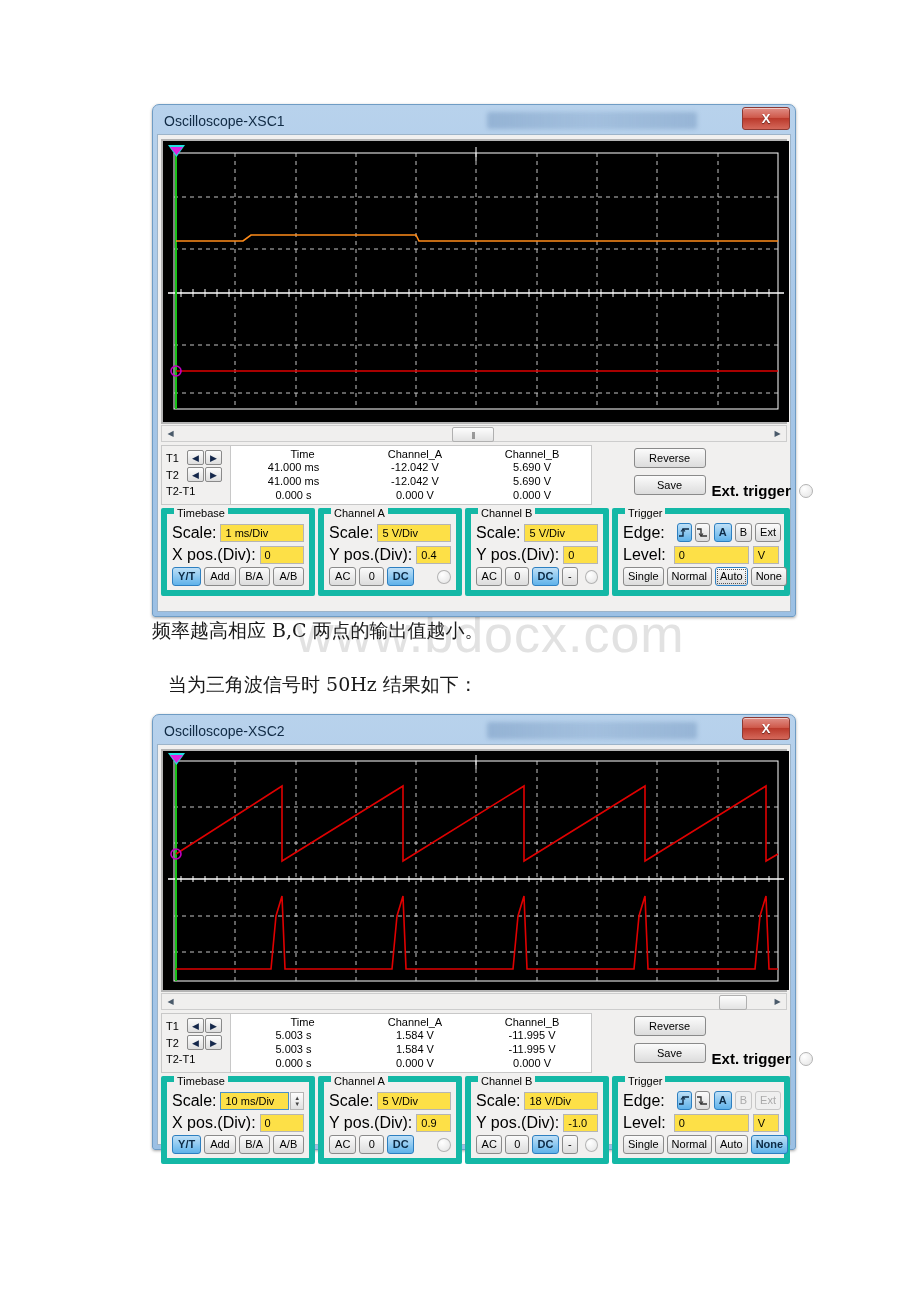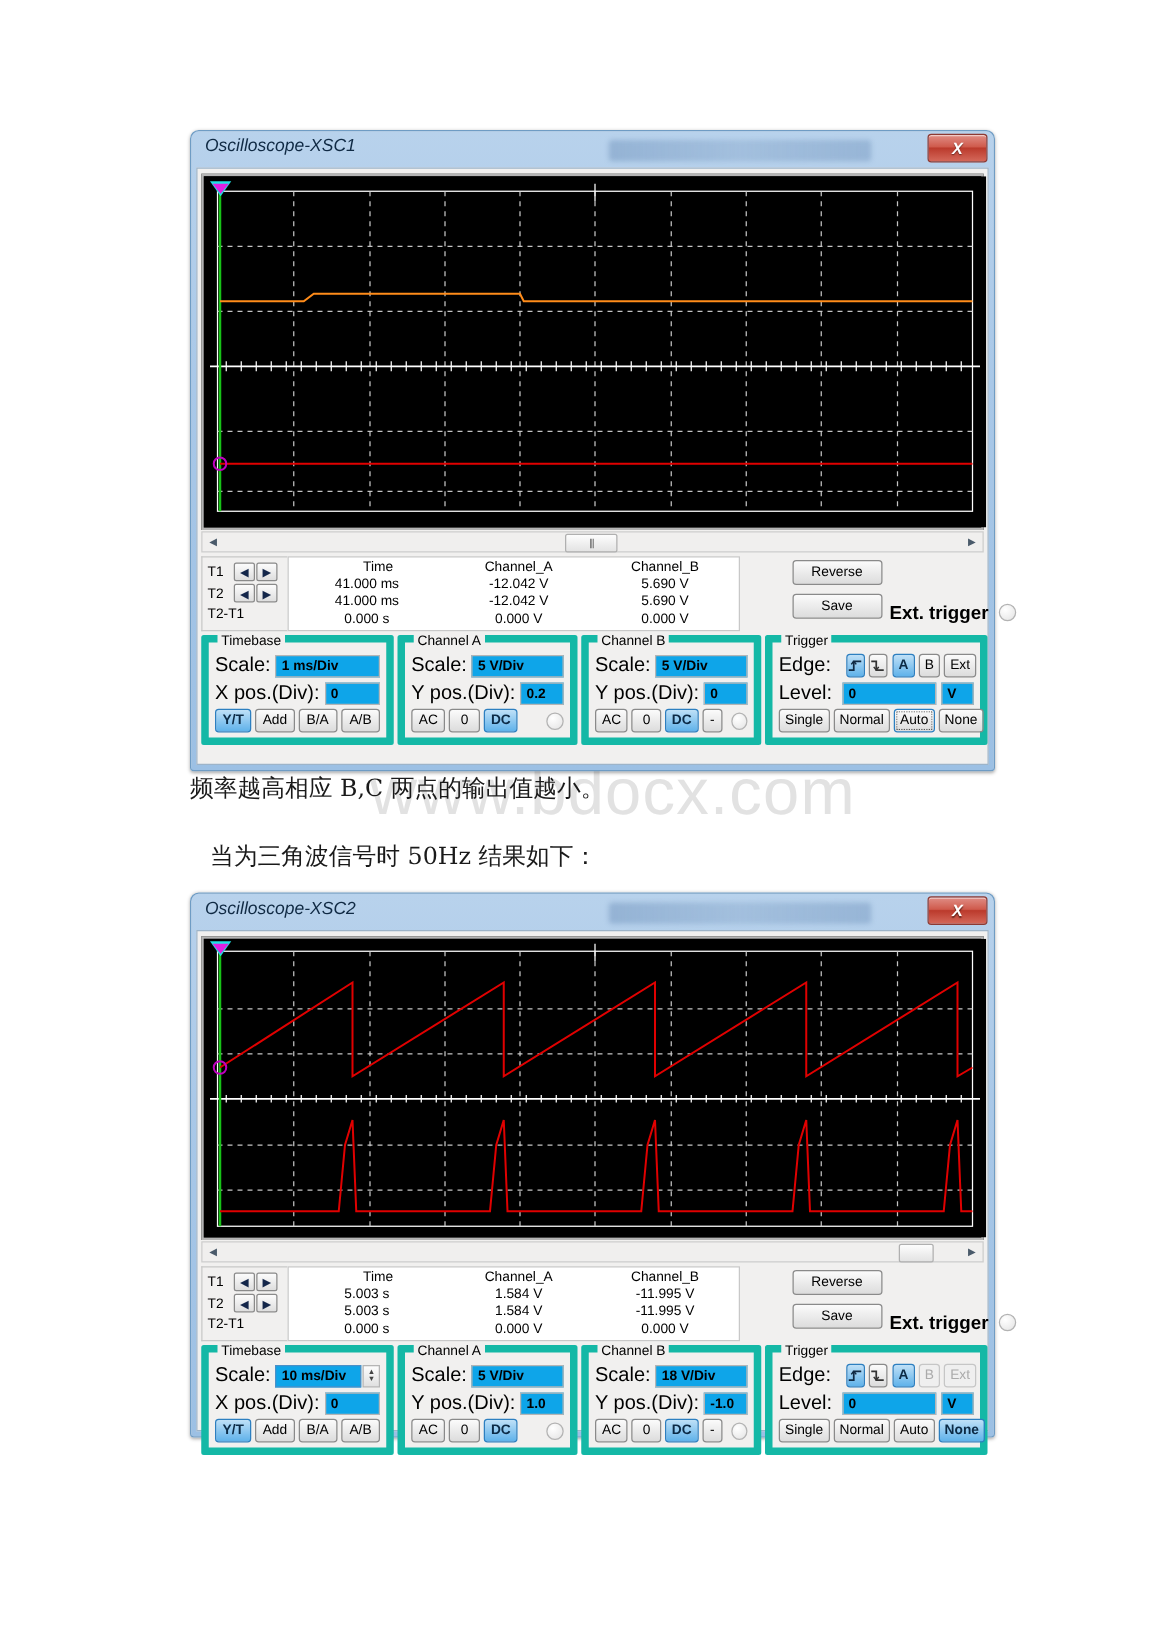--- a/index.html
+++ b/index.html
@@ -20,21 +20,21 @@
     background:linear-gradient(180deg,#b8d2ec 0%,#a9c8e8 40%,#9cc0e4 100%);
     border:1px solid #6f9cc4;
     border-radius:7px 7px 3px 3px;
     box-shadow:0 1px 3px rgba(0,0,0,.35);
     box-sizing:border-box;
     padding:3px 4px 5px 4px;
     z-index:2;
   }
   .titlebar{
     height:26px;position:relative;
-    display:flex;font-style:italic;
+    display:flex;align-items:center;
   }
   .title-text{
     font-size:14px;color:#102a44;margin-left:7px;
     font-family:"Liberation Sans", sans-serif;
     white-space:nowrap;
   }
   .title-blur{
     position:absolute;left:330px;top:4px;width:210px;height:17px;
     background:linear-gradient(90deg,rgba(70,110,160,.30),rgba(60,100,150,.16),rgba(70,110,160,.28));
     filter:blur(2px);border-radius:3px;
@@ -135,25 +135,24 @@
     position:relative;box-sizing:border-box;
     padding:9px 5px 4px 5px;background:#f1f0ef;
   }
   .group > .gtitle{
     position:absolute;top:-7px;left:7px;background:#f1f0ef;
     font-size:11px;color:#000;padding:0 3px;
   }
   .fld{display:flex;align-items:center;height:19px;margin-bottom:3px;}
   .fld label{font-size:16px;color:#000;white-space:nowrap;}
   .tb{
-    border:1px solid #b5b5b5;background:#0ea5e9;height:18px;
+    border:1px solid #b5b5b5;background:#fde047;height:18px;
     font-size:11px;color:#000;line-height:17px;padding-left:4px;
     box-sizing:border-box;margin-left:4px;
     font-family:"Liberation Sans", sans-serif;
-    font-weight:bold;
   }
   .spin{
     width:15px;height:18px;margin-left:1px;border:1px solid #b5b5b5;
     background:linear-gradient(180deg,#fdfdfd,#e0e0e0);
     display:flex;flex-direction:column;align-items:center;justify-content:center;
     box-sizing:border-box;
   }
   .spin span{font-size:6px;line-height:6px;color:#444;}
   .btnrow{display:flex;align-items:center;gap:3px;margin-top:1px;}
   .sbtn{
@@ -374,21 +373,21 @@
       </div>
 
       <div class="group" style="width:144px;">
         <div class="gtitle">Channel A</div>
         <div class="fld">
           <label>Scale:</label>
           <span class="tb" style="width:90px;">5  V/Div</span>
         </div>
         <div class="fld">
           <label>Y pos.(Div):</label>
-          <span class="tb" style="width:60px;">0.2</span>
+          <span class="tb" style="width:60px;">0.4</span>
         </div>
         <div class="btnrow">
           <span class="sbtn" style="width:28px;">AC</span>
           <span class="sbtn" style="width:25px;">0</span>
           <span class="sbtn on" style="width:28px;">DC</span>
           <span class="led" style="margin-left:20px;"></span>
         </div>
       </div>
 
       <div class="group" style="width:144px;">
@@ -629,21 +628,21 @@
       </div>
 
       <div class="group" style="width:144px;">
         <div class="gtitle">Channel A</div>
         <div class="fld">
           <label>Scale:</label>
           <span class="tb" style="width:90px;">5  V/Div</span>
         </div>
         <div class="fld">
           <label>Y pos.(Div):</label>
-          <span class="tb" style="width:60px;">1.0</span>
+          <span class="tb" style="width:60px;">0.9</span>
         </div>
         <div class="btnrow">
           <span class="sbtn" style="width:28px;">AC</span>
           <span class="sbtn" style="width:25px;">0</span>
           <span class="sbtn on" style="width:28px;">DC</span>
           <span class="led" style="margin-left:20px;"></span>
         </div>
       </div>
 
       <div class="group" style="width:144px;">

